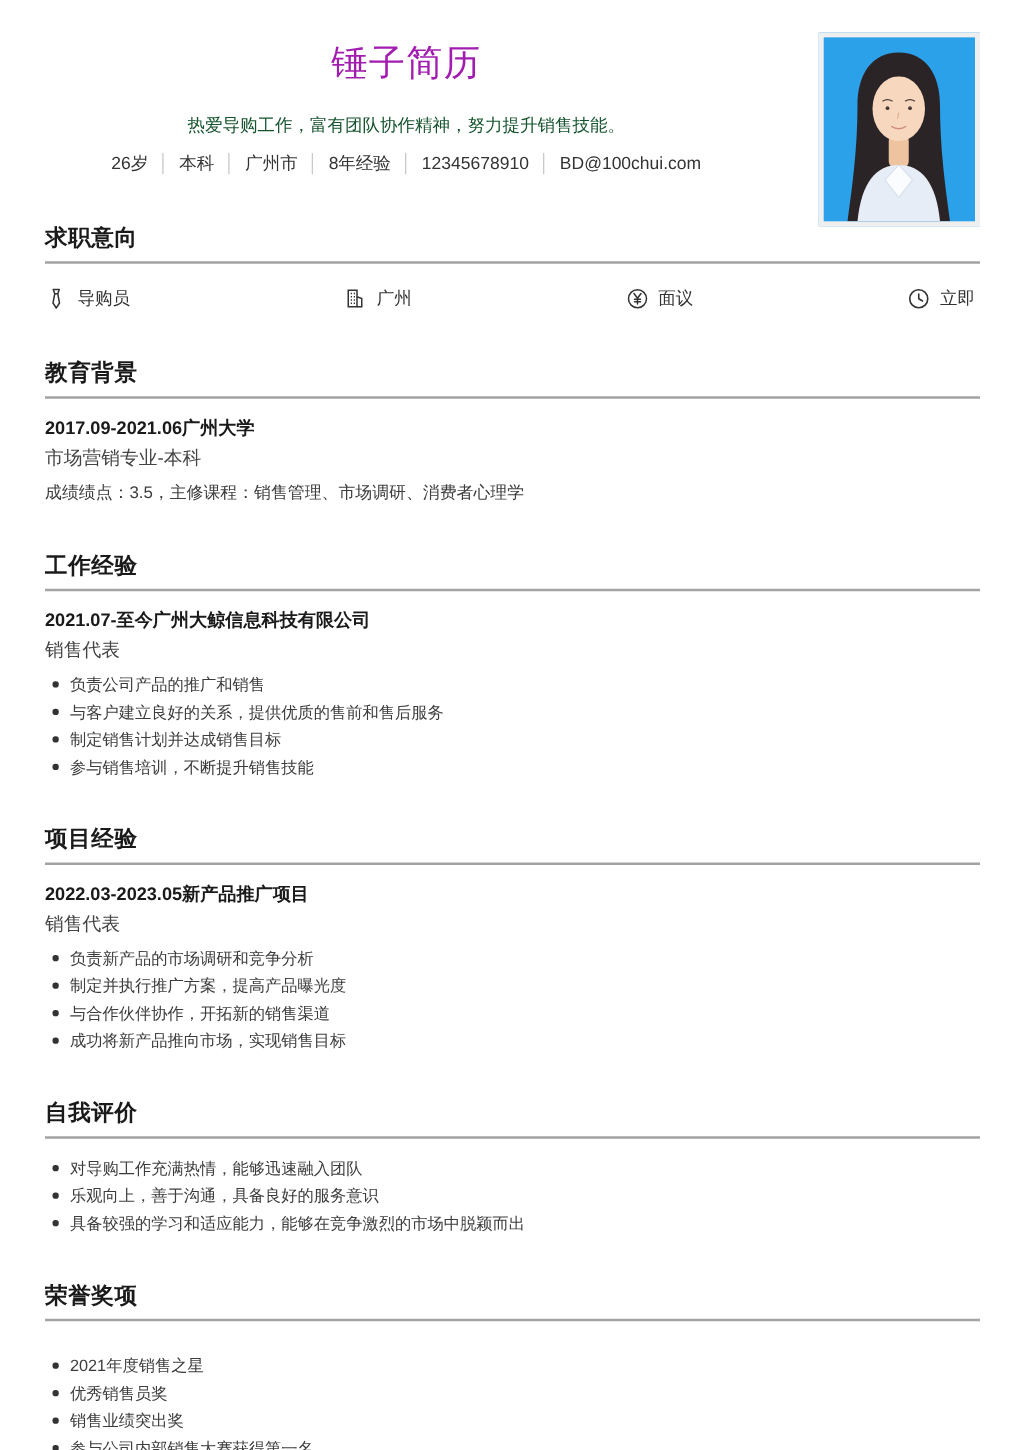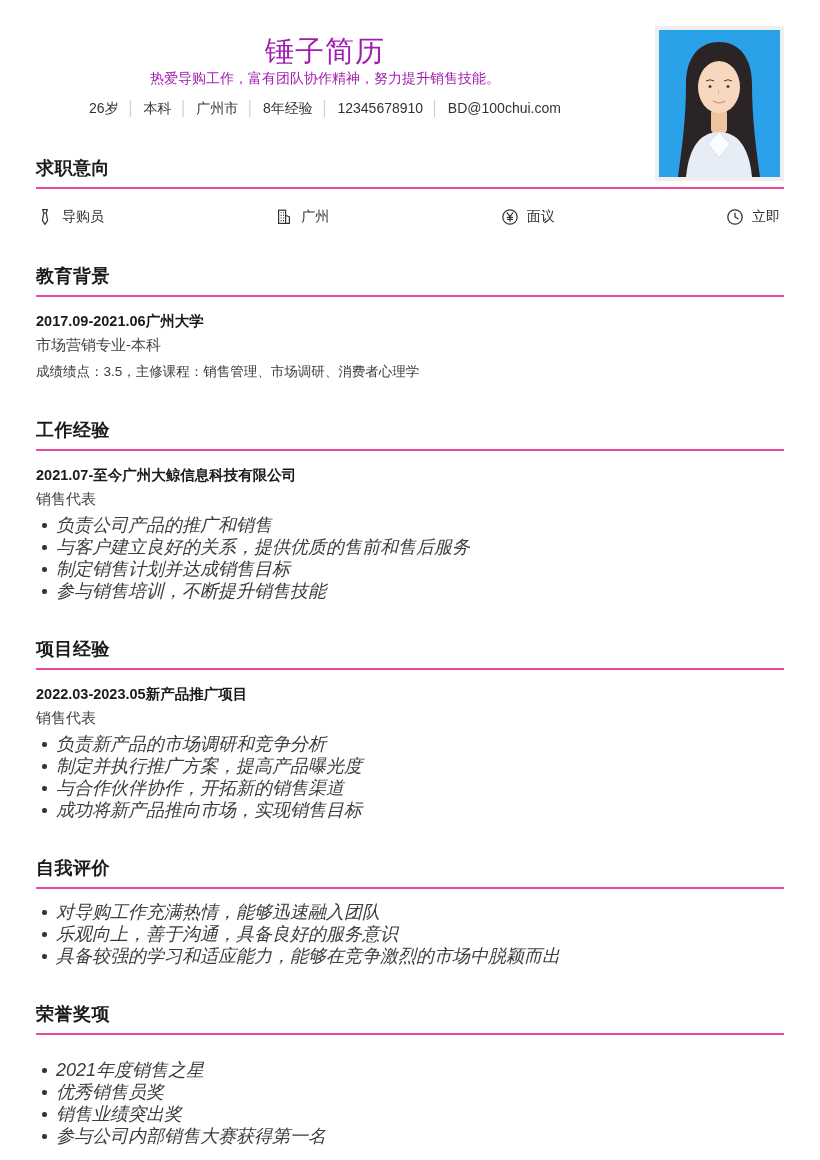--- a/index.html
+++ b/index.html
@@ -17,22 +17,23 @@
   .header { position: relative; padding-top: 34px; }
   .header-text { margin-right: 170px; text-align: center; }
   .resume-title {
     font-size: 29px;
     font-weight: 500;
     color: #a21caf;
     line-height: 34px;
     letter-spacing: 1px;
   }
   .resume-summary {
+    margin-top: 22px;
     font-size: 14px;
-    color: #a21caf;
+    color: #14532d;
     line-height: 20px;
   }
   .info-line {
     margin-top: 10px;
     font-size: 14px;
     color: #333333;
     line-height: 20px;
     white-space: nowrap;
   }
   .info-sep { color: #c8c8c8; margin: 0 8px; font-weight: 300; }
@@ -49,21 +50,21 @@
   .photo-frame svg { display: block; }
 
   
   .section { margin-top: 40px; }
   .section-heading {
     font-size: 18px;
     font-weight: 700;
     color: #1a1a1a;
     line-height: 20px;
     padding-bottom: 9px;
-    border-bottom: 2px solid #ec4899;
+    border-bottom: 2px solid #a3a3a3;
     letter-spacing: 0.5px;
   }
 
   
   .intent-row {
     display: flex;
     justify-content: space-between;
     align-items: center;
     margin-top: 19px;
     padding-right: 4px;
@@ -80,25 +81,24 @@
     color: #1a1a1a;
     line-height: 16px;
   }
   .entry-role { margin-top: 8px; font-size: 15px; color: #444444; line-height: 15px; }
   .entry-detail { margin-top: 12px; font-size: 13.5px; color: #3c3c3c; line-height: 16px; }
 
   ul.bullets { margin-top: 12px; list-style: none; }
   ul.bullets li {
     position: relative;
     padding-left: 20px;
-    font-size: 18px;
+    font-size: 13px;
     color: #3c3c3c;
     line-height: 15px;
     margin-bottom: 7px;
-    font-style: italic;
   }
   ul.bullets li:last-child { margin-bottom: 0; }
   ul.bullets li::before {
     content: "";
     position: absolute;
     left: 6px;
     top: 5px;
     width: 4.5px;
     height: 4.5px;
     border-radius: 50%;

